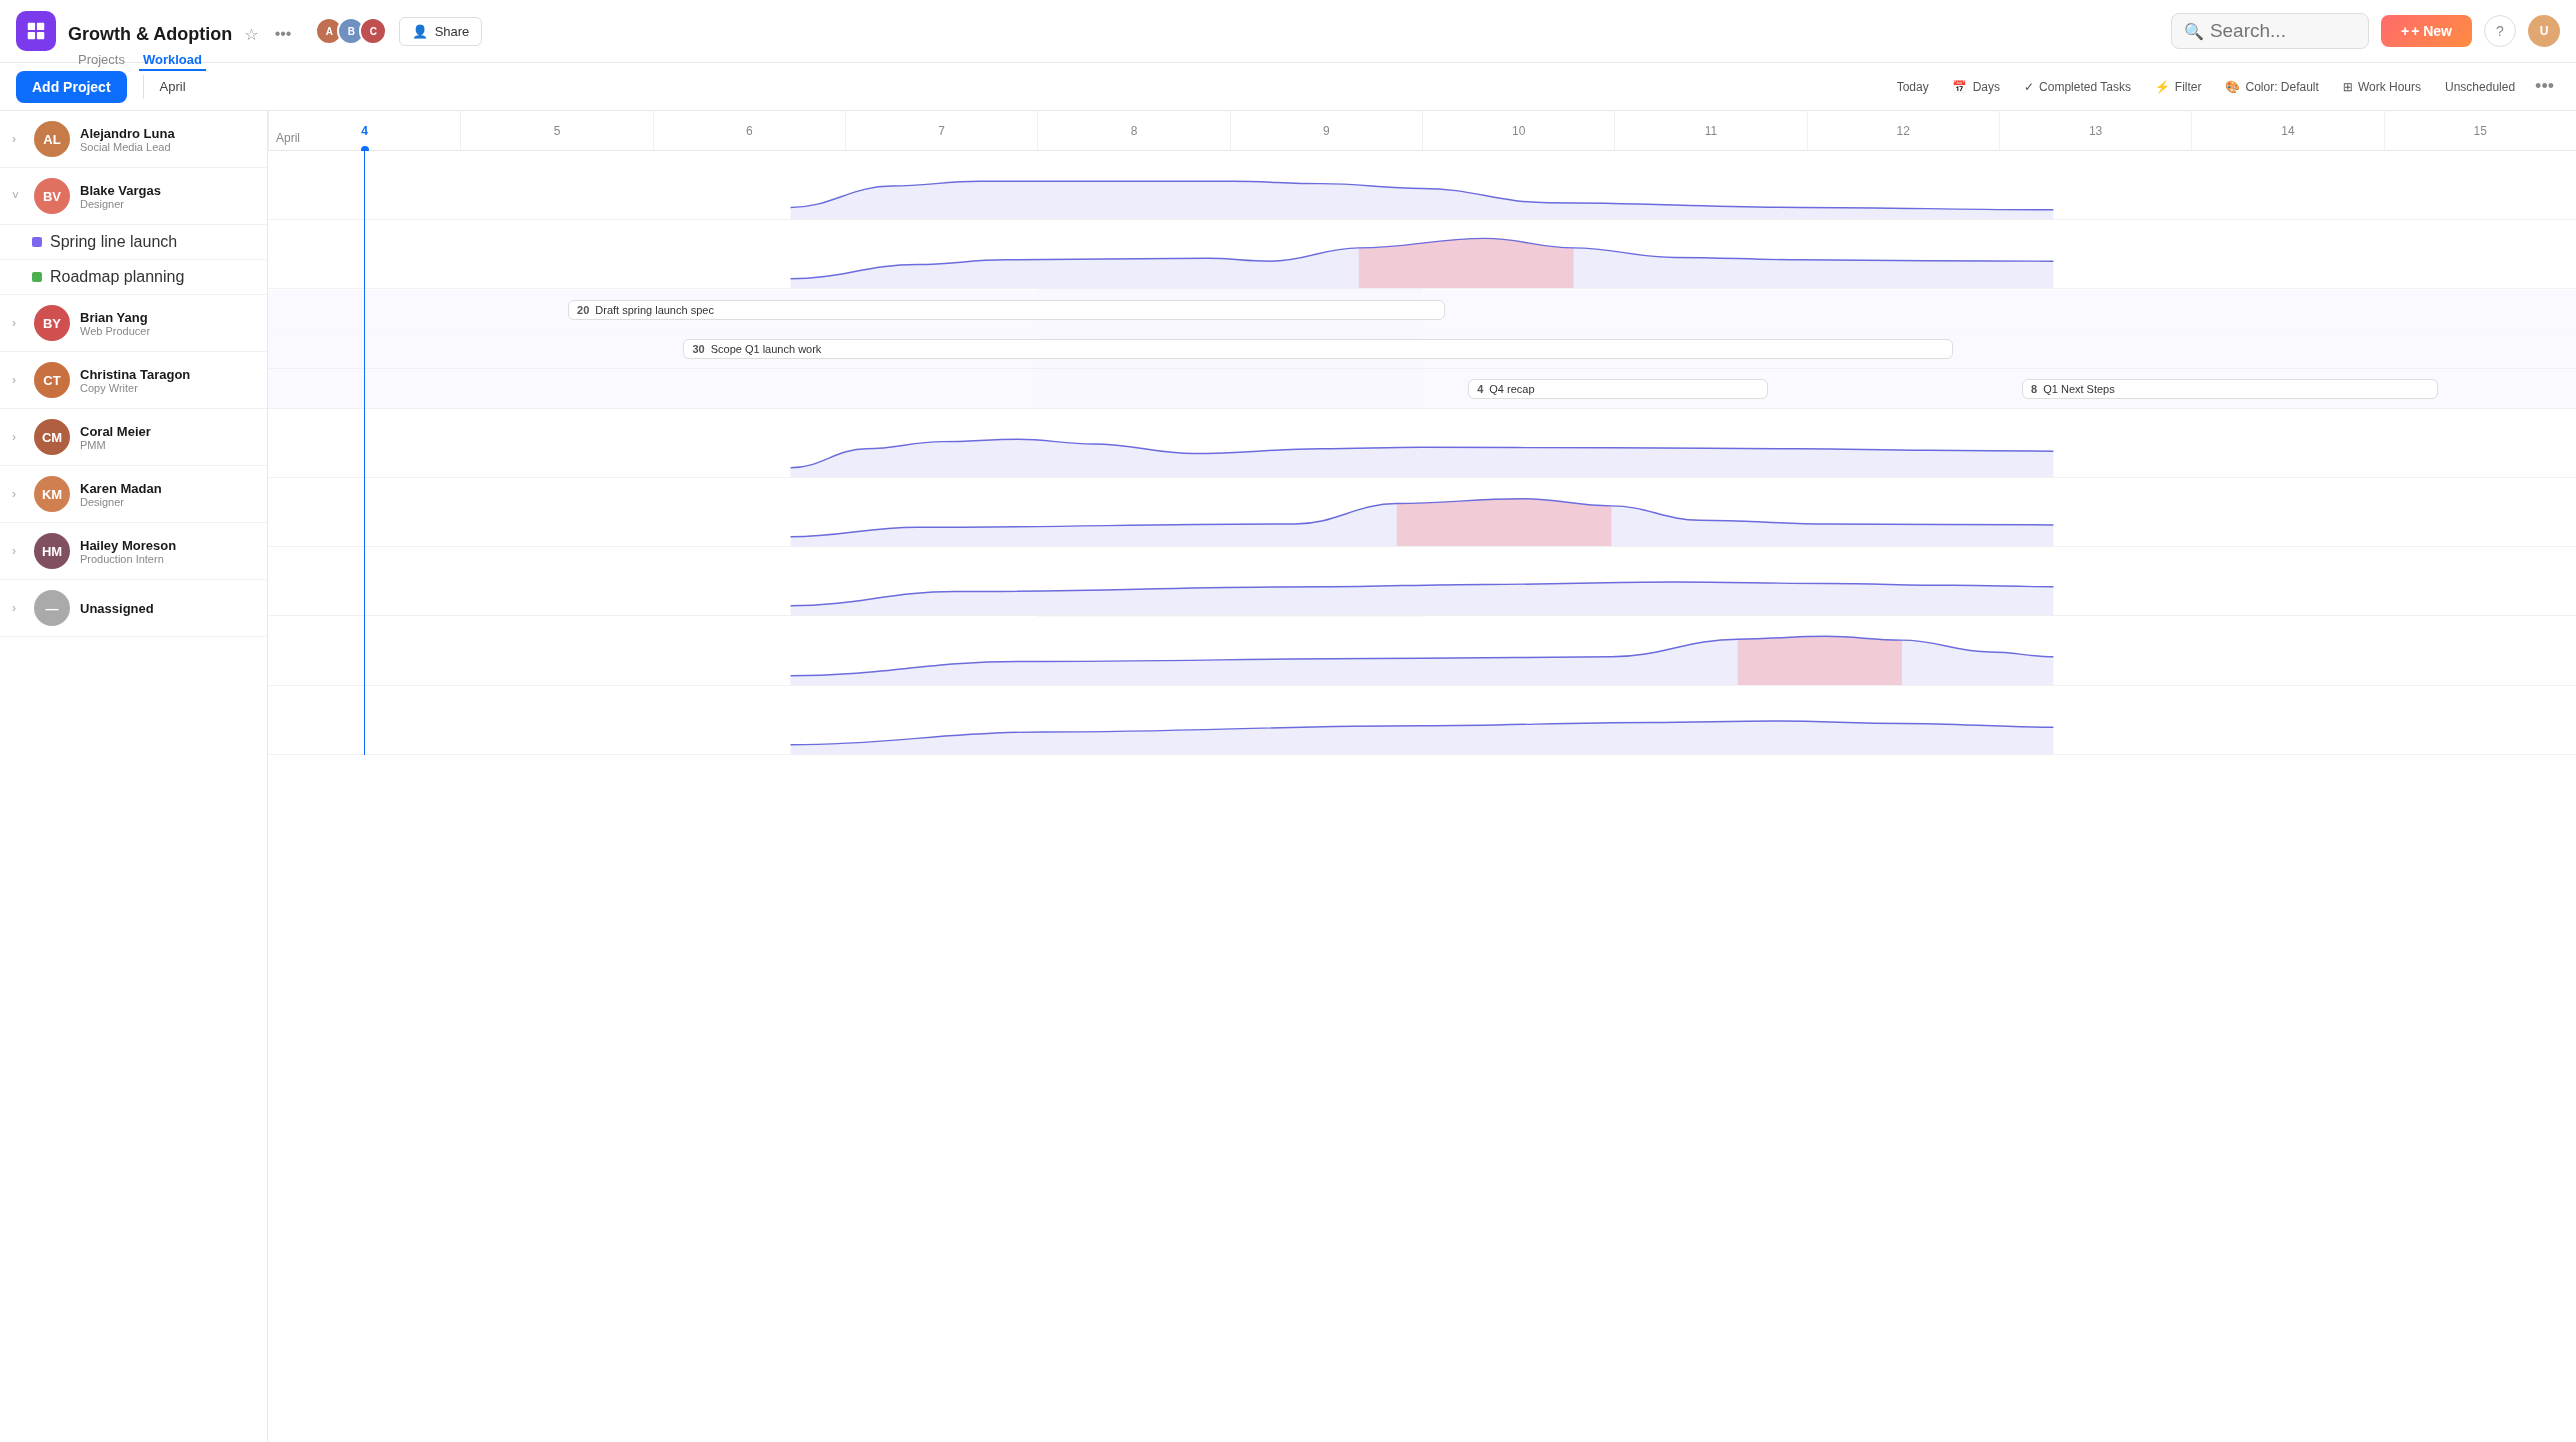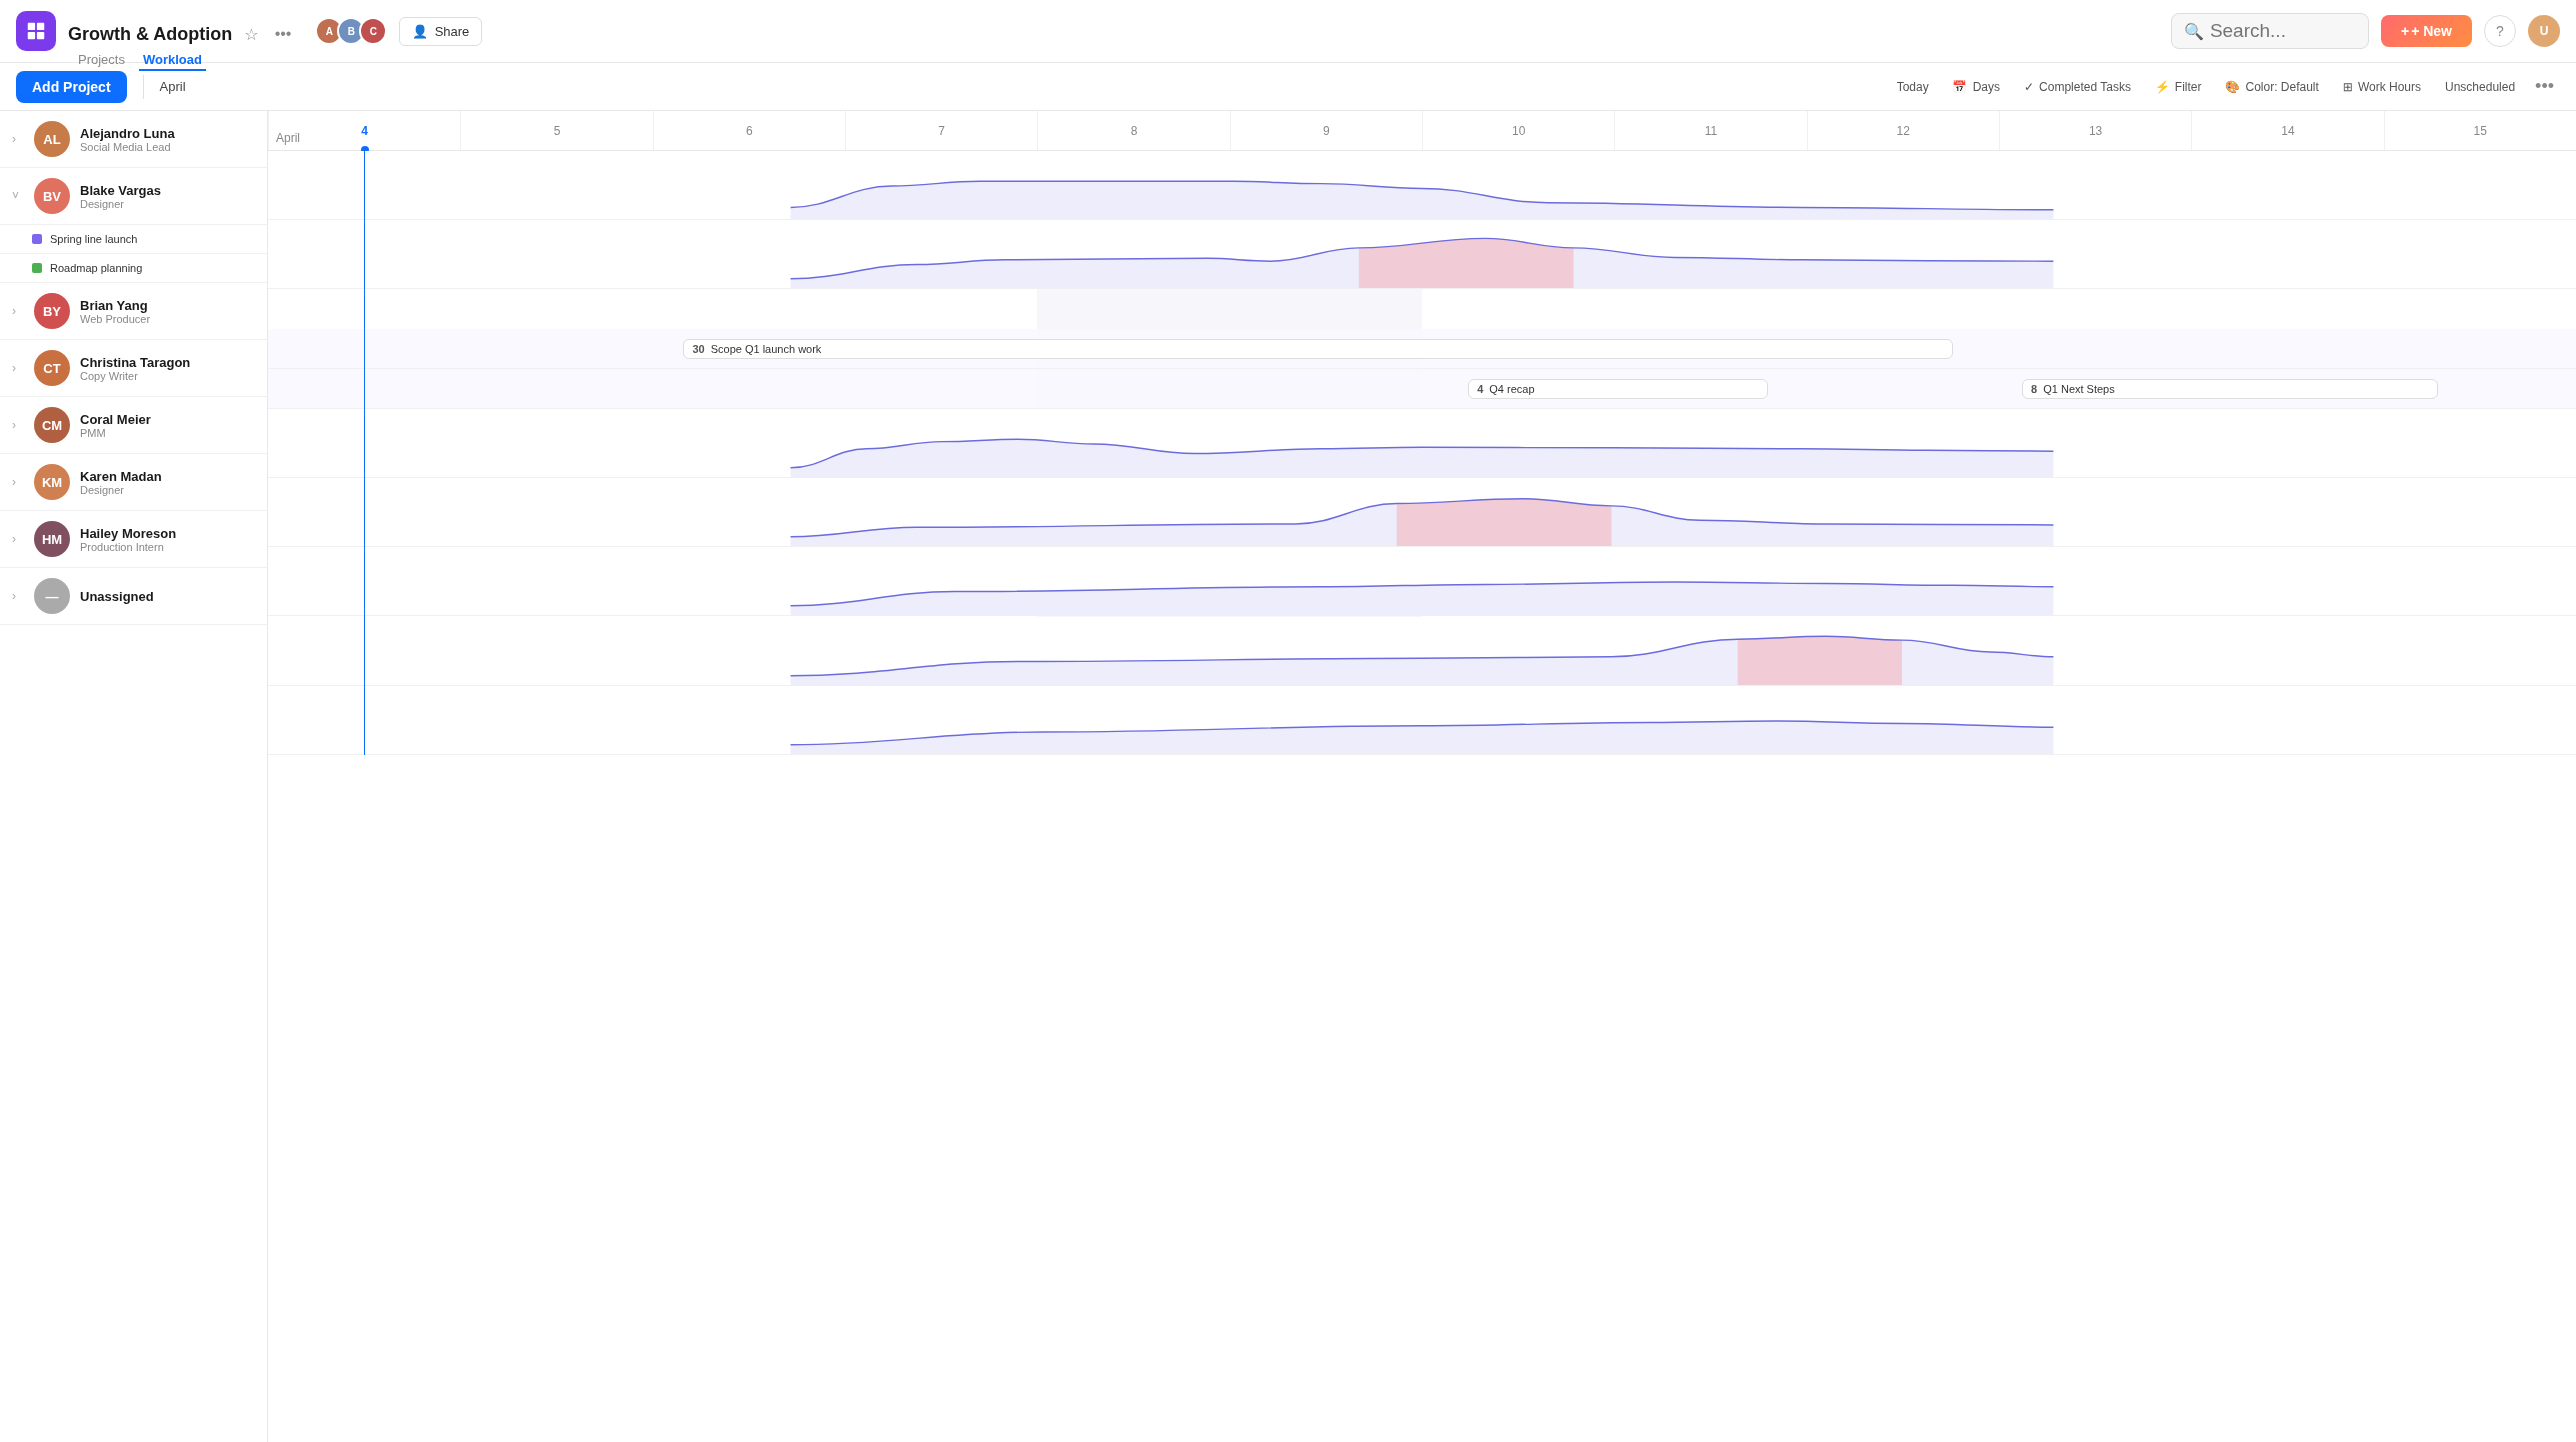--- a/index.html
+++ b/index.html
@@ -101,21 +101,21 @@
     }
     .person-info { display: flex; flex-direction: column; }
     .person-name { font-size: 13px; font-weight: 600; color: #1a1a1a; }
     .person-role { font-size: 11px; color: #888; }
 
     .project-row {
       display: flex; align-items: center; padding: 8px 16px 8px 32px;
       gap: 8px; border-bottom: 1px solid #f0f0f0; cursor: pointer;
     }
     .project-dot { width: 10px; height: 10px; border-radius: 2px; flex-shrink: 0; }
-    .project-name { font-size: 11px; color: #333; }
+    .project-name { font-size: 16px; color: #333; }
 
     
     .chart-area { flex: 1; overflow: hidden; position: relative; }
 
     
     .date-header {
       display: flex; align-items: center; height: 40px;
       border-bottom: 1px solid #e8e8e8; background: #fff;
       position: relative;
     }
@@ -370,20 +370,26 @@
       <path d="M 0 60.55 C 52 60.55, 78 45.85, 130 45.85 C 166.4 45.85, 184.60000000000002 40.95, 221.00000000000003 40.95 C 304.20000000000005 40.95, 345.8 39.480000000000004, 429 39.480000000000004 C 455 39.480000000000004, 468 42.42, 494 42.42 C 530.4 42.42, 548.6 28.700000000000003, 585 28.700000000000003 C 637 28.700000000000003, 663.0000000000001 18.9, 715.0000000000001 18.9 C 751.4000000000001 18.9, 769.6 28.700000000000003, 806 28.700000000000003 C 847.5999999999999 28.700000000000003, 868.4 38.5, 909.9999999999999 38.5 C 961.9999999999999 38.5, 988 40.95, 1040 40.95 C 1092 40.95, 1118 41.93, 1170 41.93 C 1222 41.93, 1248 42.42, 1300 42.42 L 1300 70 L 0 70 Z" fill="rgba(107,107,221,0.12)"></path>
               <defs>
                 <clipPath id="oc1">
                   <rect x="585" y="0" width="221" height="70"></rect>
                 </clipPath>
               </defs>
               <path d="M 0 60.55 C 52 60.55, 78 45.85, 130 45.85 C 166.4 45.85, 184.60000000000002 40.95, 221.00000000000003 40.95 C 304.20000000000005 40.95, 345.8 39.480000000000004, 429 39.480000000000004 C 455 39.480000000000004, 468 42.42, 494 42.42 C 530.4 42.42, 548.6 28.700000000000003, 585 28.700000000000003 C 637 28.700000000000003, 663.0000000000001 18.9, 715.0000000000001 18.9 C 751.4000000000001 18.9, 769.6 28.700000000000003, 806 28.700000000000003 C 847.5999999999999 28.700000000000003, 868.4 38.5, 909.9999999999999 38.5 C 961.9999999999999 38.5, 988 40.95, 1040 40.95 C 1092 40.95, 1118 41.93, 1170 41.93 C 1222 41.93, 1248 42.42, 1300 42.42 L 1300 70 L 0 70 Z" fill="rgba(255,80,80,0.22)" clip-path="url(#oc1)"></path>
               <path d="M 0 60.55 C 52 60.55, 78 45.85, 130 45.85 C 166.4 45.85, 184.60000000000002 40.95, 221.00000000000003 40.95 C 304.20000000000005 40.95, 345.8 39.480000000000004, 429 39.480000000000004 C 455 39.480000000000004, 468 42.42, 494 42.42 C 530.4 42.42, 548.6 28.700000000000003, 585 28.700000000000003 C 637 28.700000000000003, 663.0000000000001 18.9, 715.0000000000001 18.9 C 751.4000000000001 18.9, 769.6 28.700000000000003, 806 28.700000000000003 C 847.5999999999999 28.700000000000003, 868.4 38.5, 909.9999999999999 38.5 C 961.9999999999999 38.5, 988 40.95, 1040 40.95 C 1092 40.95, 1118 41.93, 1170 41.93 C 1222 41.93, 1248 42.42, 1300 42.42" fill="none" stroke="#6b6bdd" stroke-width="1.5"></path>
             </svg>
           </div>
+          <div style="position: absolute; top: 139px; left: 0px; right: 0px; height: 40px; border-bottom: 1px solid rgb(240, 240, 240); background: rgba(248, 248, 255, 0.8);">
+            <div class="task-pill" style="left: 13%; width: 38%; top: 50%; transform: translateY(-50%);">
+              <span class="task-pill-num">20</span>
+              <span class="task-pill-label">Draft spring launch spec</span>
+            </div>
+          </div>
           <div style="position: absolute; top: 178px; left: 0px; right: 0px; height: 40px; border-bottom: 1px solid rgb(240, 240, 240); background: rgba(248, 248, 255, 0.8);">
             <div class="task-pill" style="left: 18%; width: 55%; top: 50%; transform: translateY(-50%);">
               <span class="task-pill-num">30</span>
               <span class="task-pill-label">Scope Q1 launch work</span>
             </div>
           </div>
           <div style="position: absolute; top: 218px; left: 0px; right: 0px; height: 40px; border-bottom: 1px solid rgb(240, 240, 240); background: rgba(248, 248, 255, 0.8);">
             <div class="task-pill" style="left: 52%; width: 13%; top: 50%; transform: translateY(-50%);">
               <span class="task-pill-num">4</span>
               <span class="task-pill-label">Q4 recap</span>

